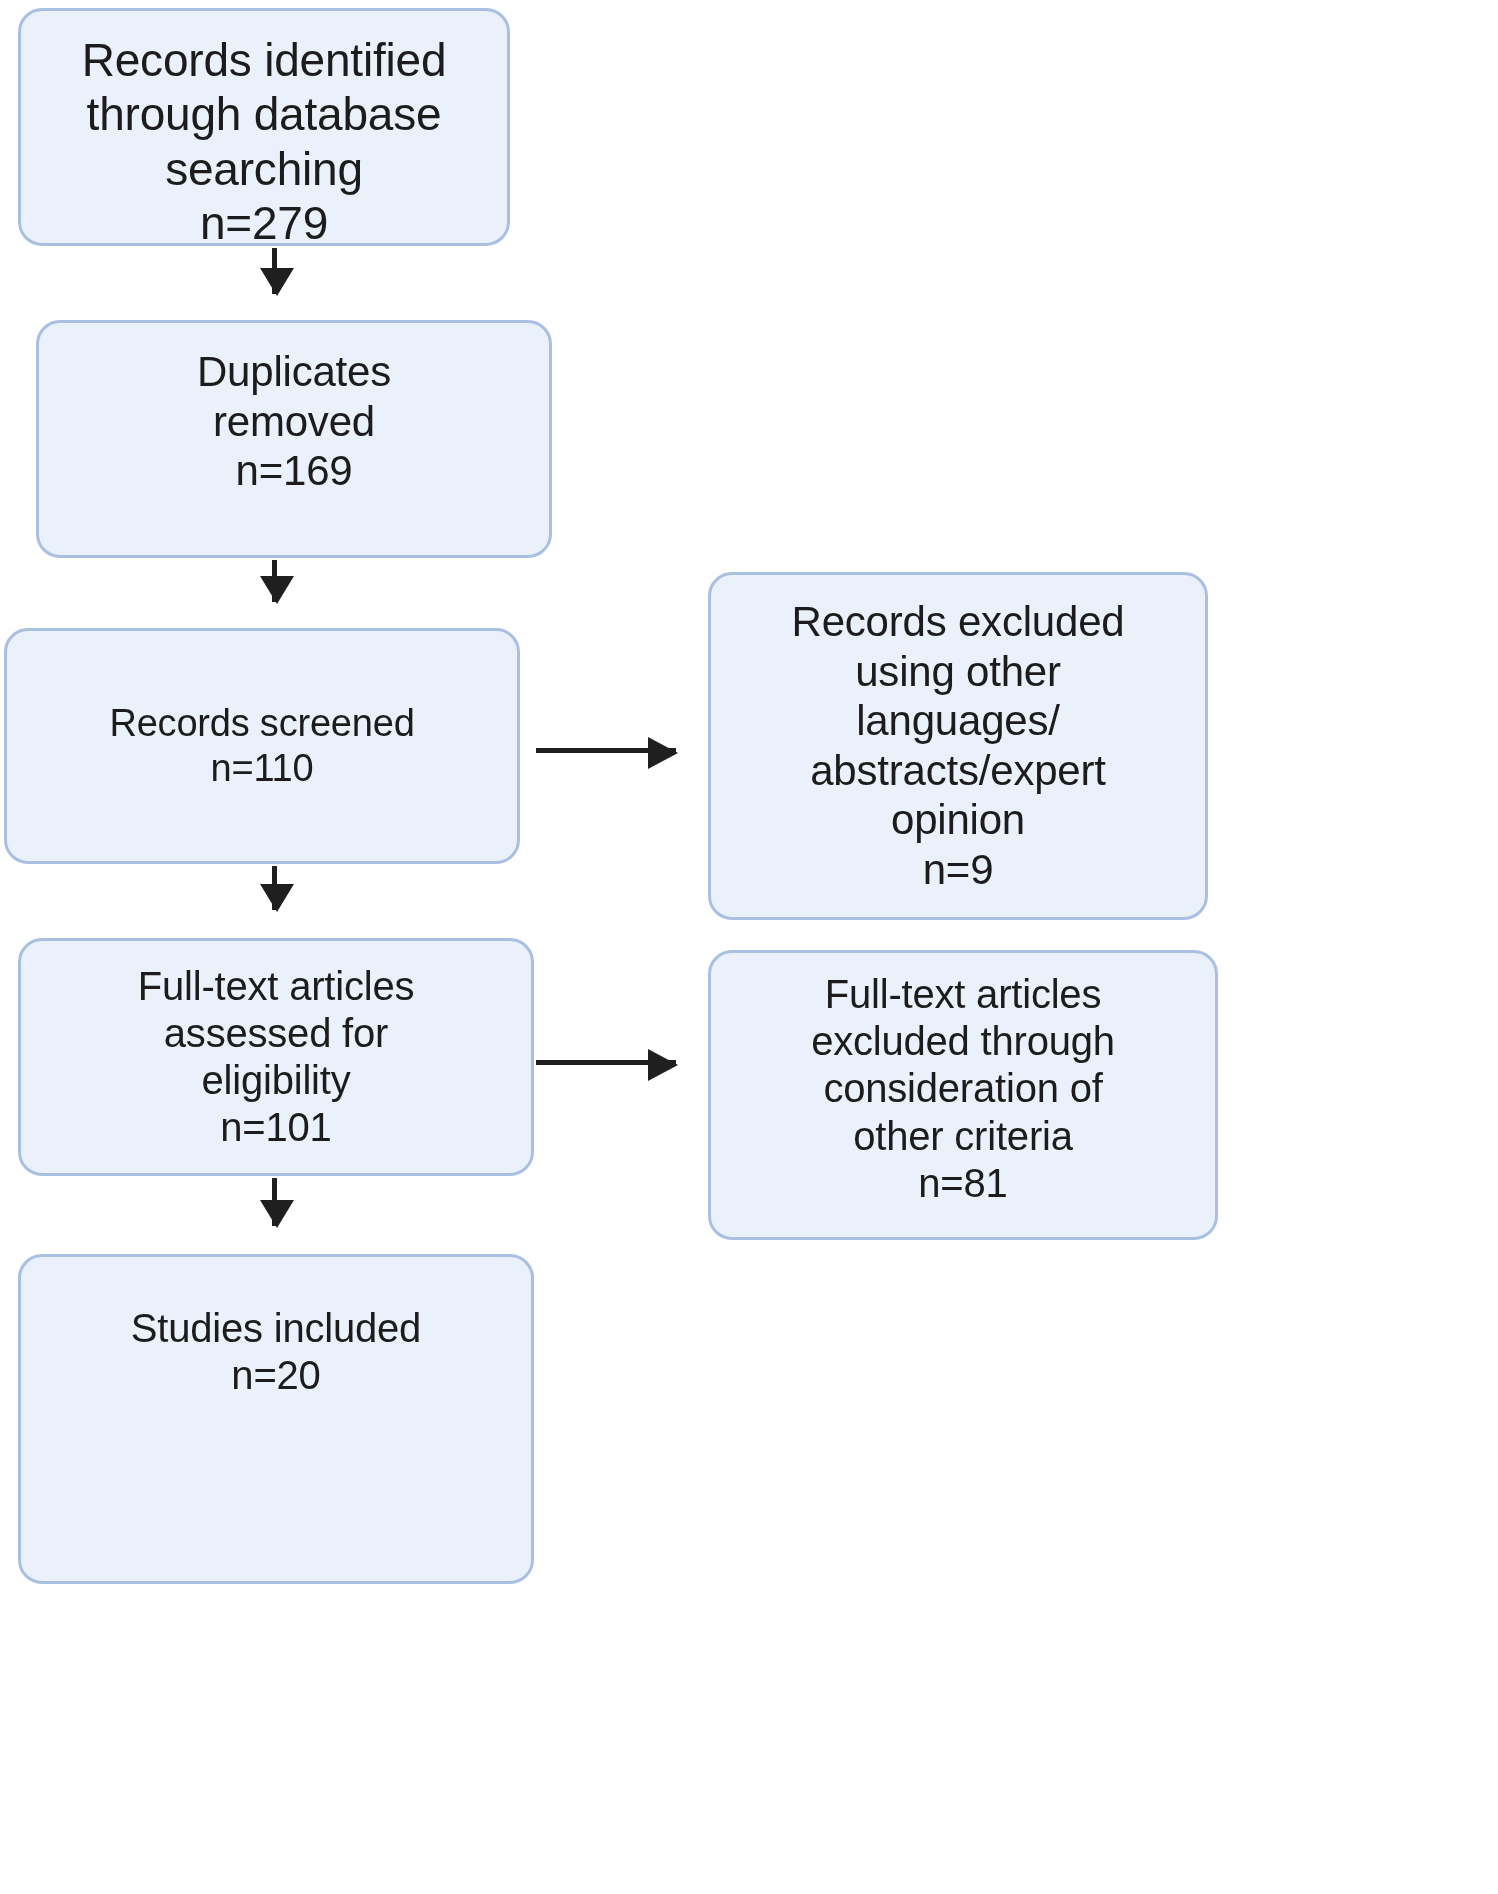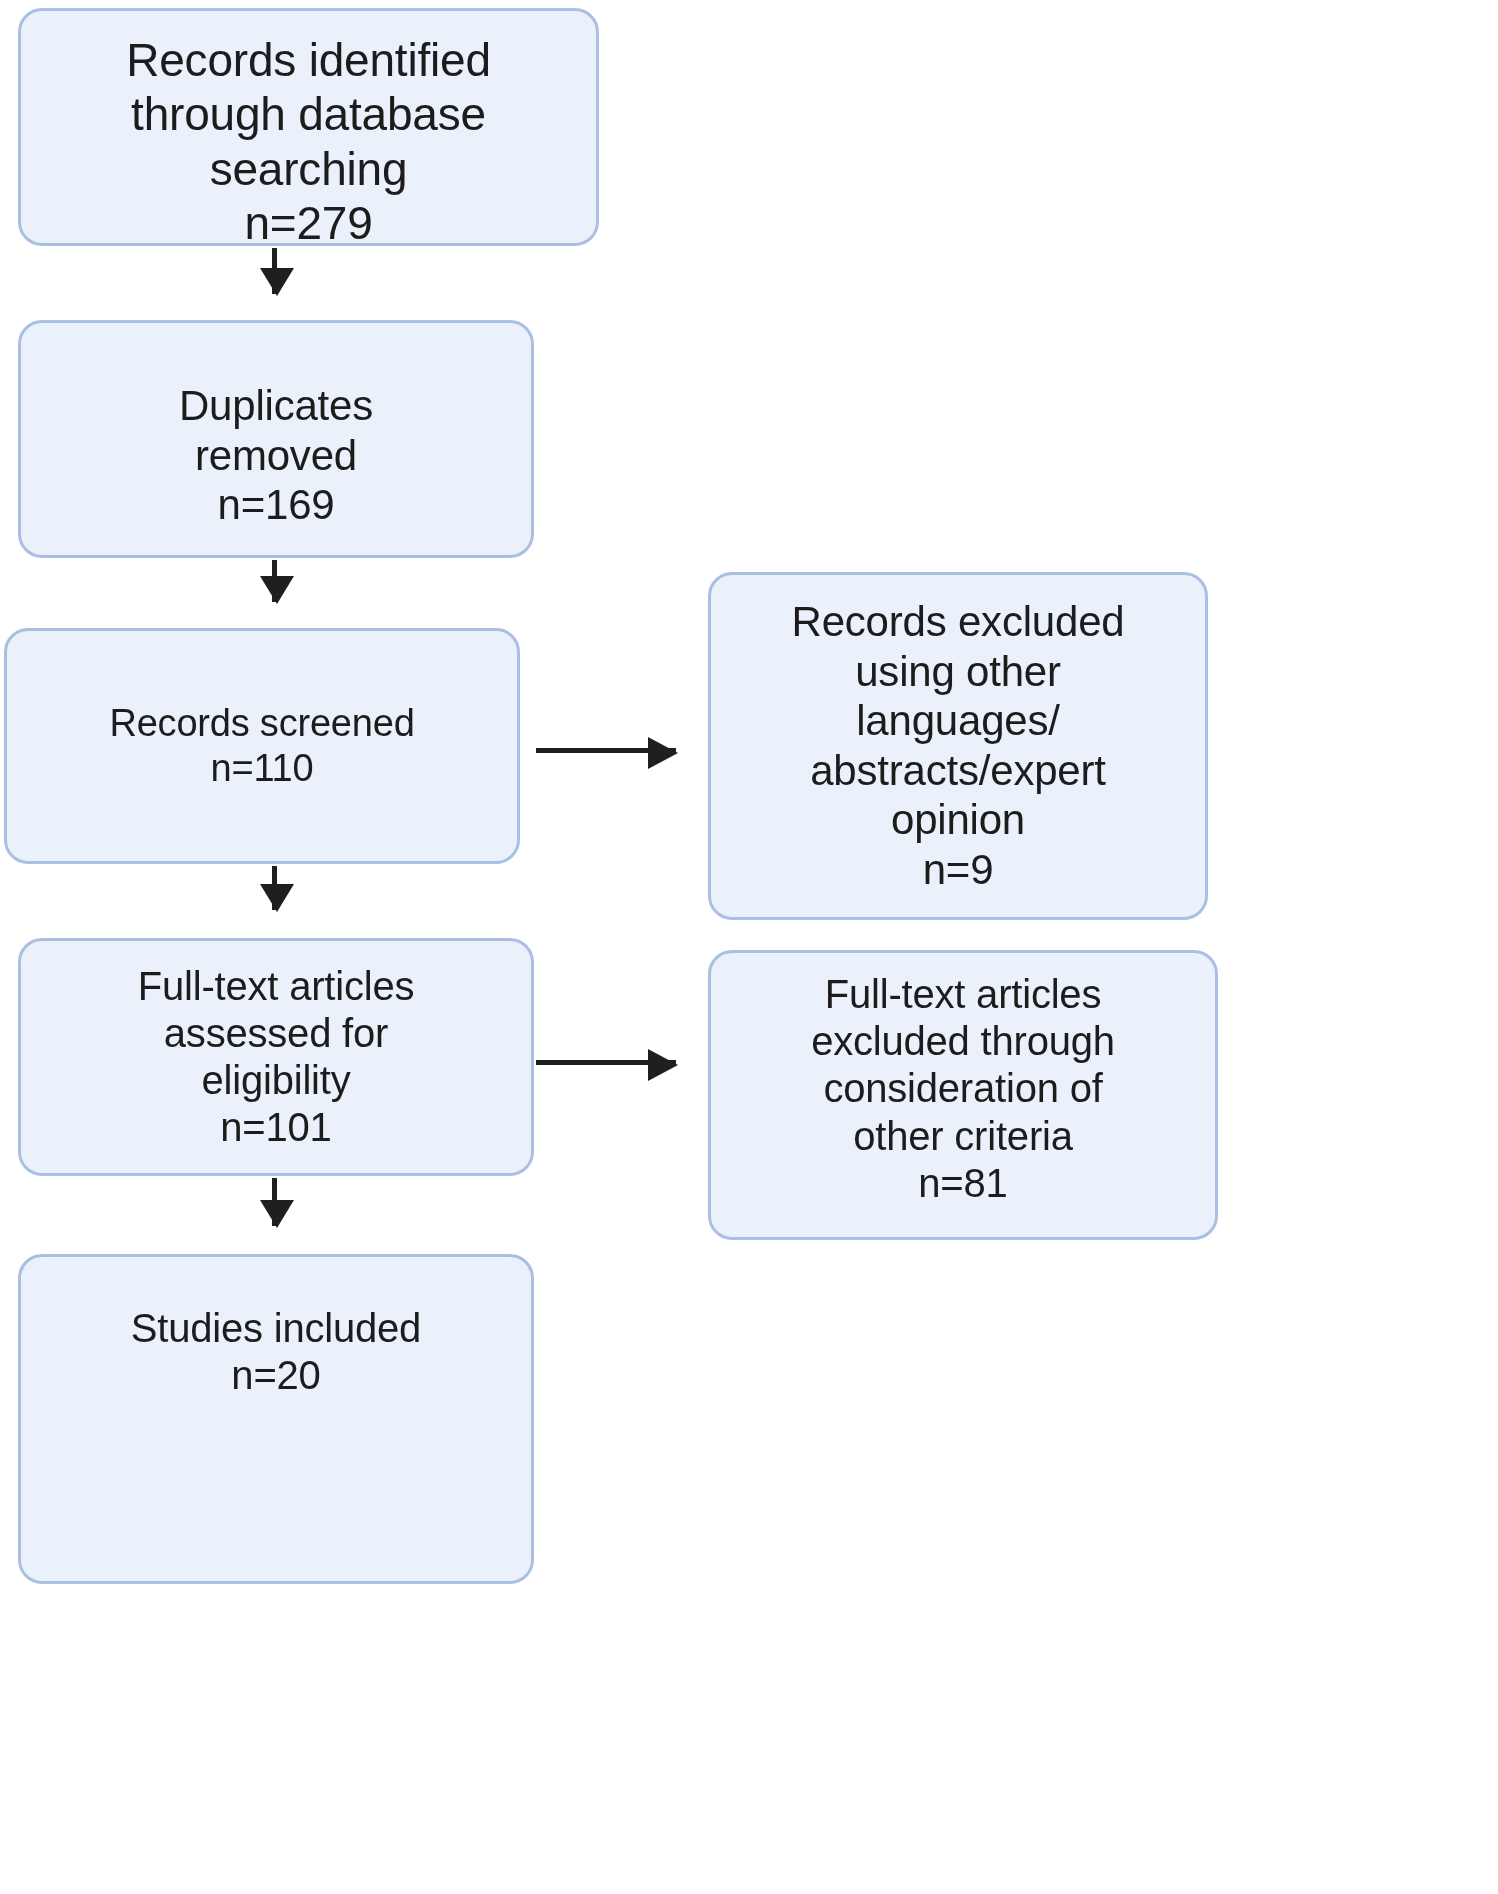--- a/index.html
+++ b/index.html
@@ -29,30 +29,30 @@
     text-align: center;
     color: #1c1c1c;
     line-height: 1.18;
     padding: 6px 14px;
     white-space: pre-line;
     letter-spacing: -0.2px;
   }
 
   
   #node-identified {
-    left: 18px;  top: 8px;   width: 581px; height: 238px;
+    left: 18px;  top: 8px;   width: 492px; height: 238px;
     font-size: 46px;
     align-items: flex-start;
     padding-top: 22px;
   }
   #node-duplicates {
-    left: 18px;  top: 320px; width: 516px; height: 238px;
+    left: 36px;  top: 320px; width: 516px; height: 238px;
     font-size: 42px;
     align-items: flex-start;
-    padding-top: 58px;
+    padding-top: 24px;
   }
   #node-screened {
     left: 4px;  top: 628px; width: 516px; height: 236px;
     font-size: 38px;
   }
   #node-fulltext {
     left: 18px;  top: 938px; width: 516px; height: 238px;
     font-size: 40px;
   }
   #node-included {

